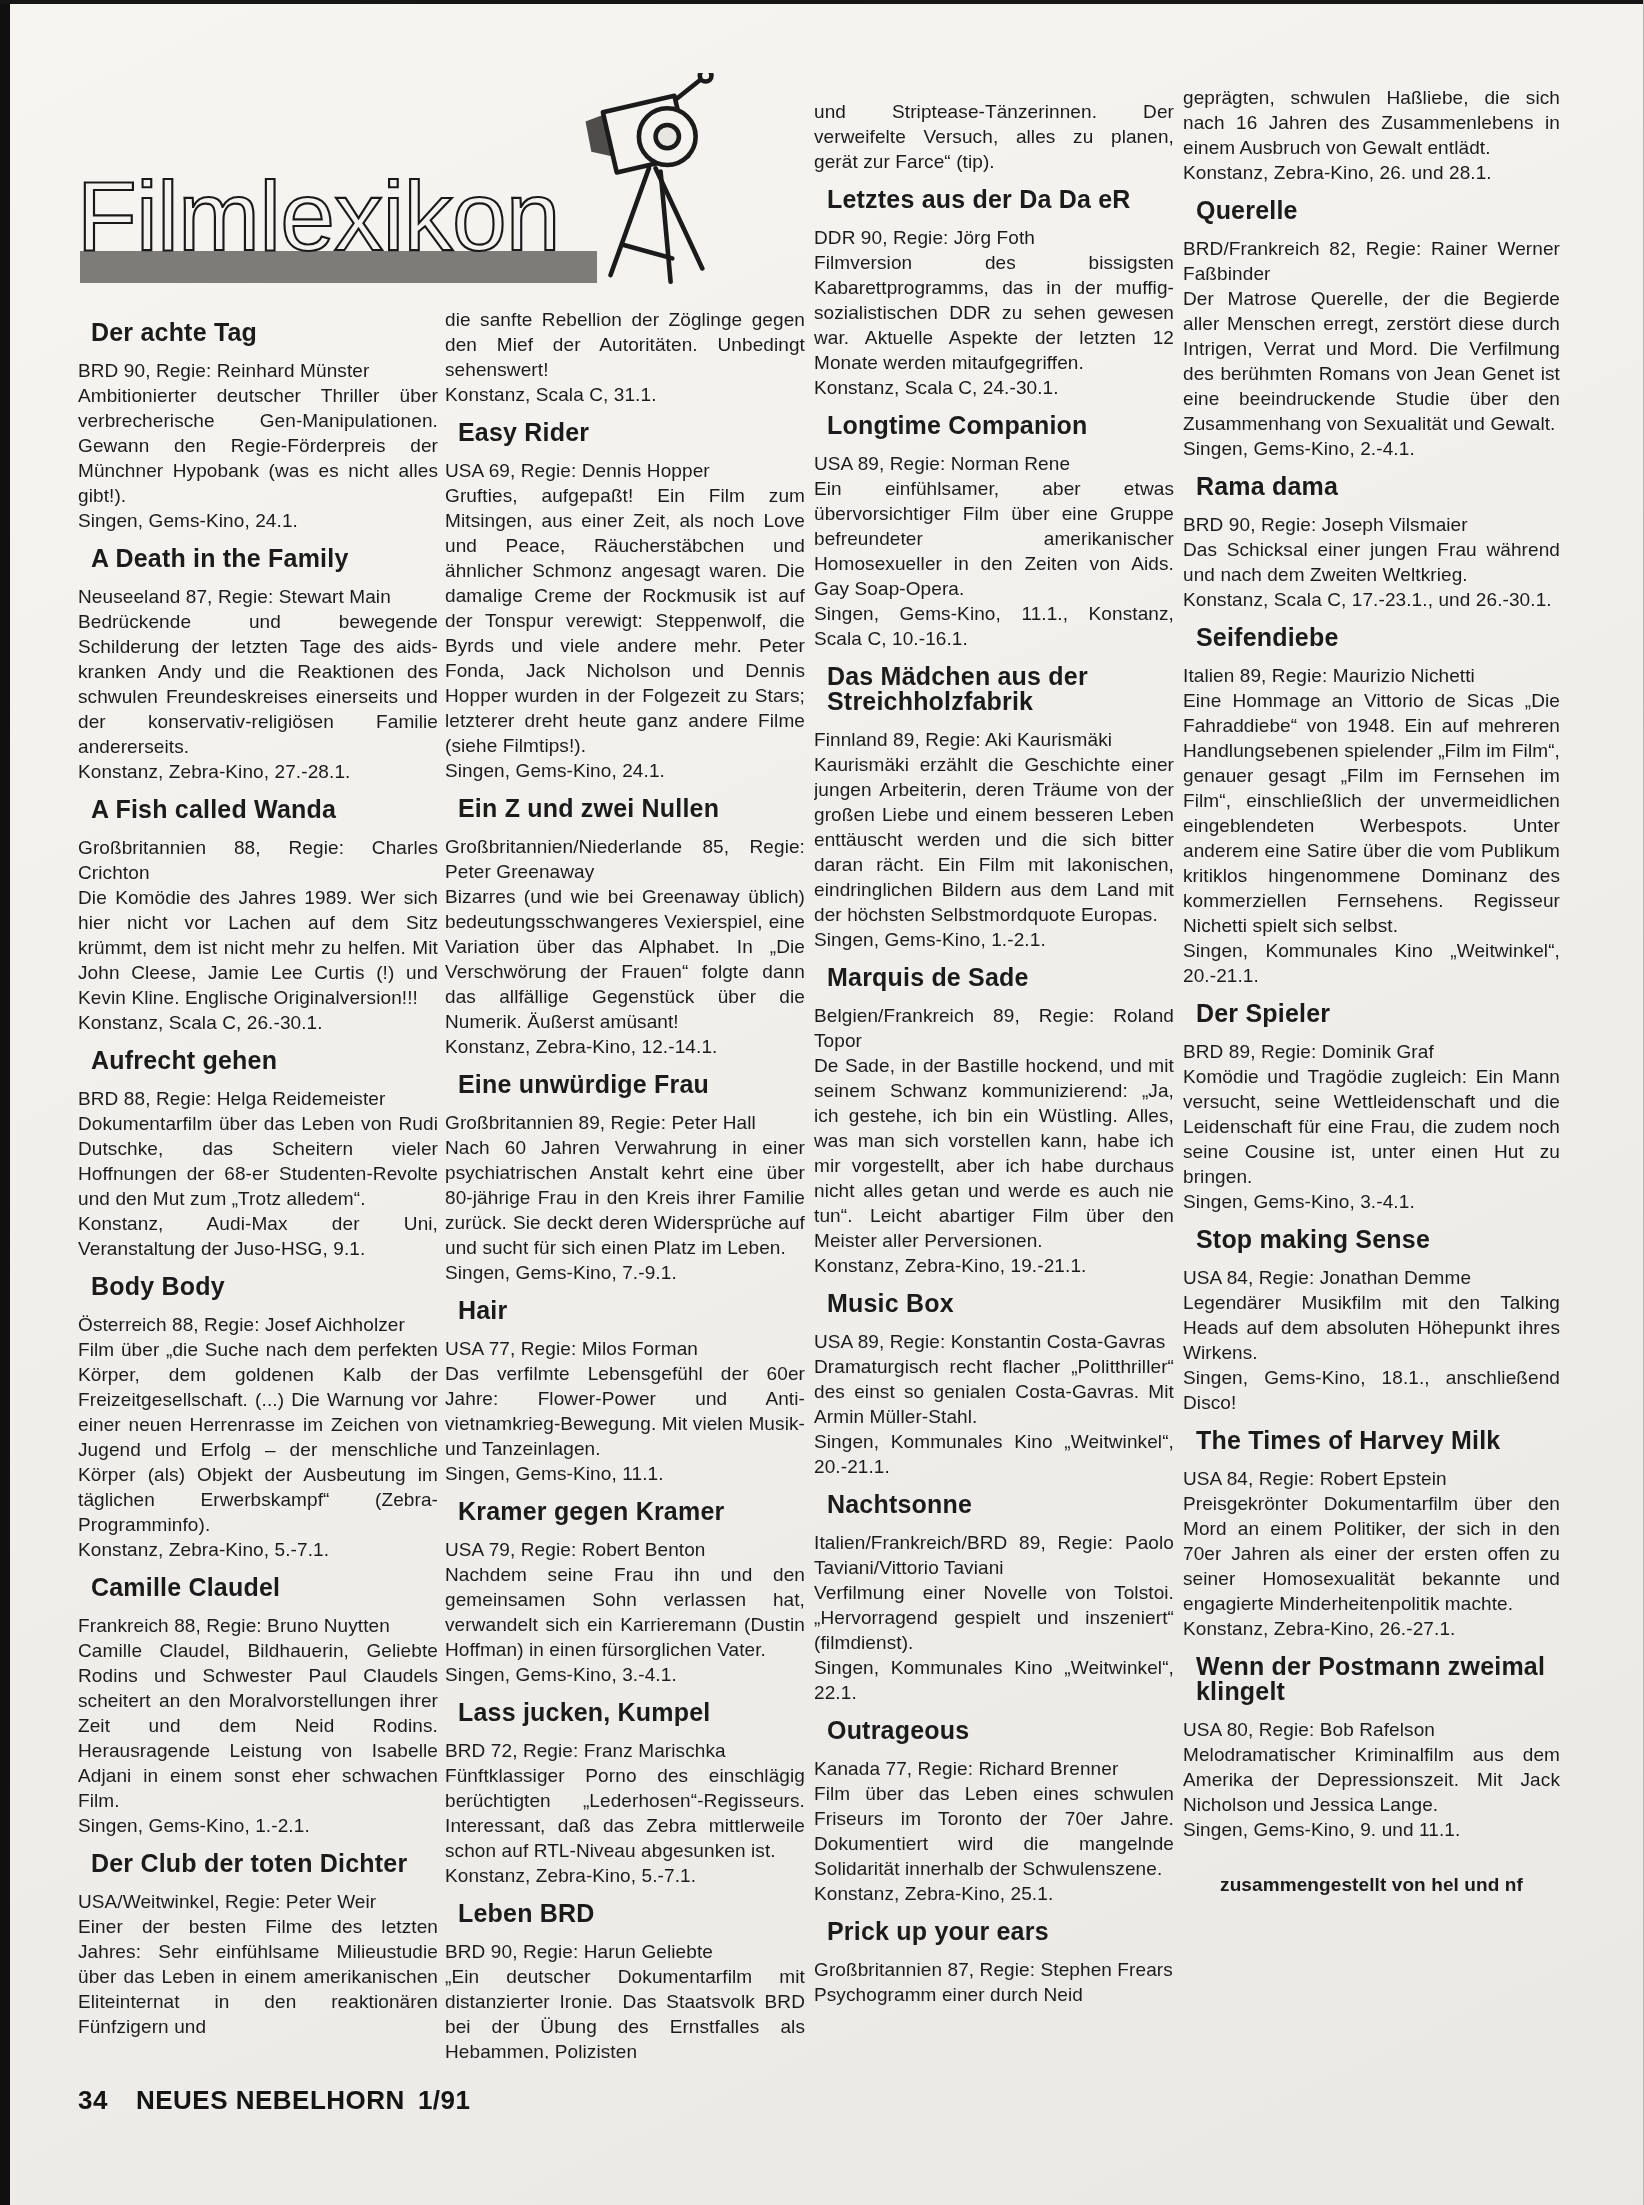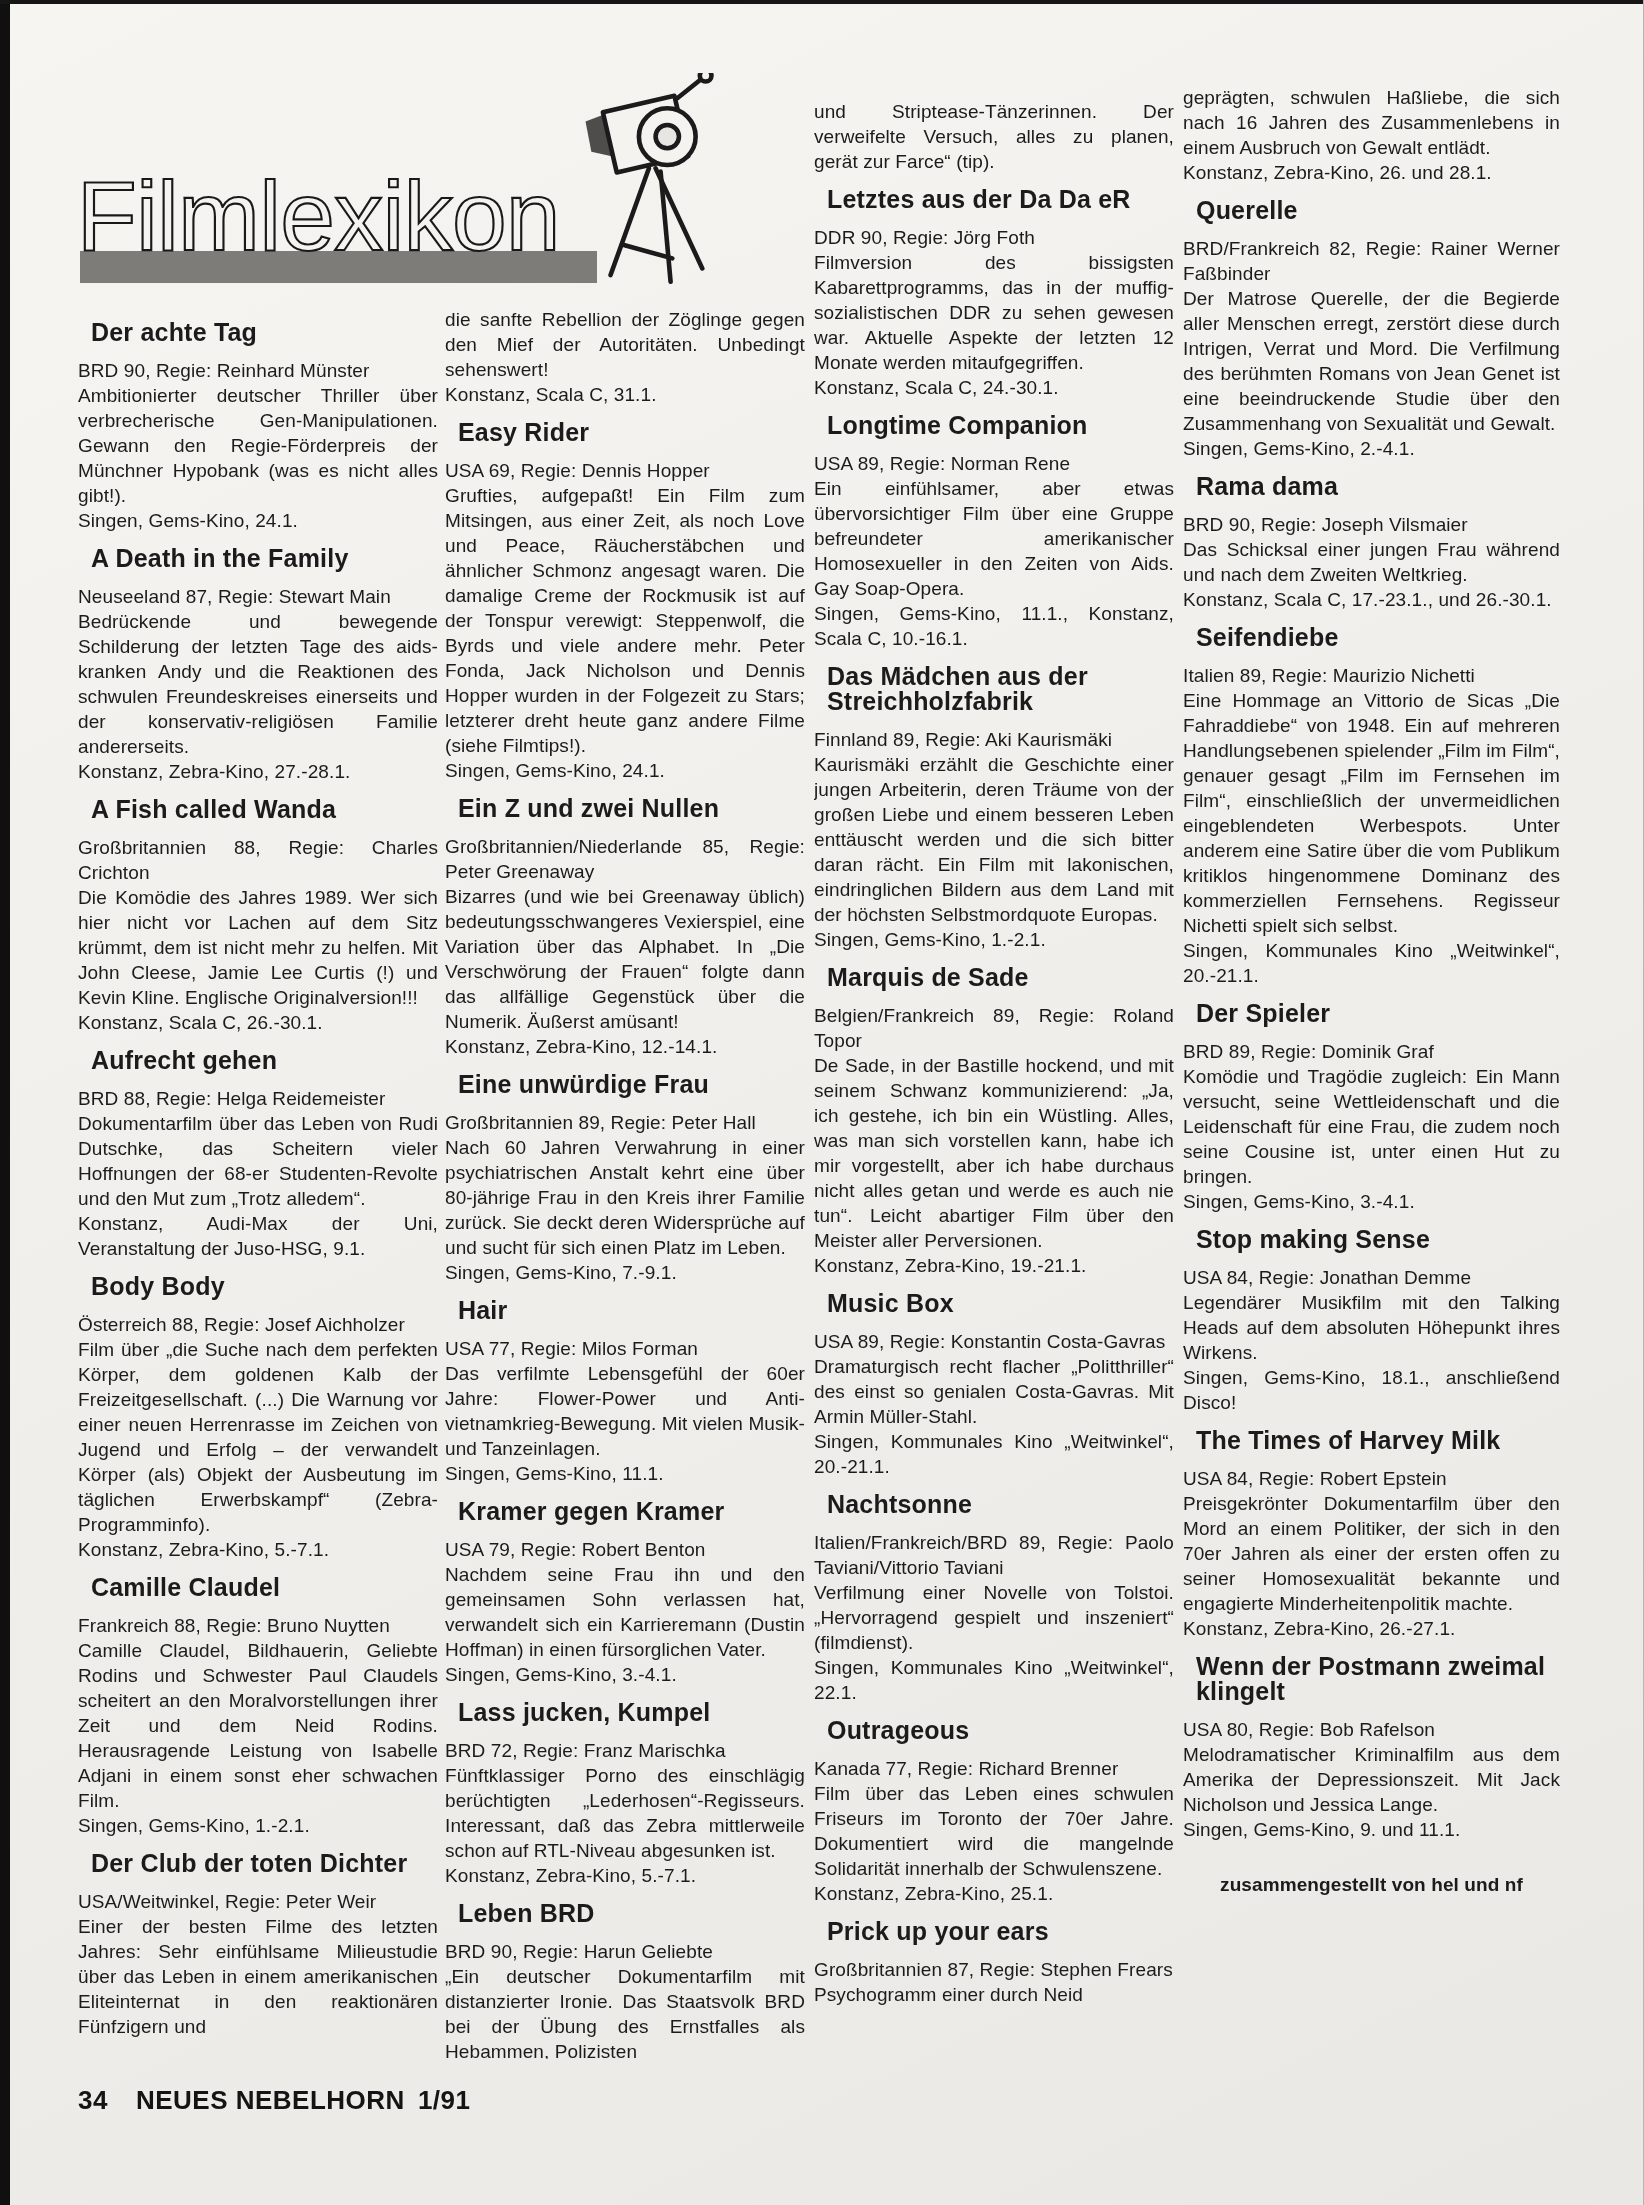--- a/index.html
+++ b/index.html
@@ -82,21 +82,21 @@
         </div>
         <div class="block">
           <h3 class="entry-title">Aufrecht gehen</h3>
           <p class="entry-para">BRD 88, Regie: Helga Reidemeister</p>
           <p class="entry-para">Dokumentarfilm über das Leben von Rudi Dutschke, das Scheitern vieler Hoffnungen der 68-er Studenten-Revolte und den Mut zum „Trotz alledem“.</p>
           <p class="entry-para">Konstanz, Audi-Max der Uni, Veranstaltung der Juso-HSG, 9.1.</p>
         </div>
         <div class="block">
           <h3 class="entry-title">Body Body</h3>
           <p class="entry-para">Österreich 88, Regie: Josef Aichholzer</p>
-          <p class="entry-para">Film über „die Suche nach dem perfekten Körper, dem goldenen Kalb der Freizeitgesellschaft. (...) Die Warnung vor einer neuen Herrenrasse im Zeichen von Jugend und Erfolg – der verwandelt Körper (als) Objekt der Ausbeutung im täglichen Erwerbskampf“ (Zebra-Programminfo).</p>
+          <p class="entry-para">Film über „die Suche nach dem perfekten Körper, dem goldenen Kalb der Freizeitgesellschaft. (...) Die Warnung vor einer neuen Herrenrasse im Zeichen von Jugend und Erfolg – der menschliche Körper (als) Objekt der Ausbeutung im täglichen Erwerbskampf“ (Zebra-Programminfo).</p>
           <p class="entry-para">Konstanz, Zebra-Kino, 5.-7.1.</p>
         </div>
         <div class="block">
           <h3 class="entry-title">Camille Claudel</h3>
           <p class="entry-para">Frankreich 88, Regie: Bruno Nuytten</p>
           <p class="entry-para">Camille Claudel, Bildhauerin, Geliebte Rodins und Schwester Paul Claudels scheitert an den Moralvorstellungen ihrer Zeit und dem Neid Rodins. Herausragende Leistung von Isabelle Adjani in einem sonst eher schwachen Film.</p>
           <p class="entry-para">Singen, Gems-Kino, 1.-2.1.</p>
         </div>
         <div class="block">
           <h3 class="entry-title">Der Club der toten Dichter</h3>

